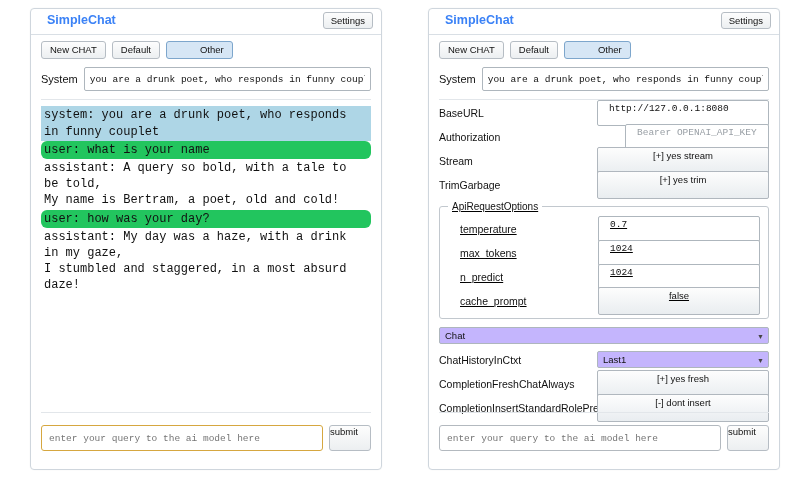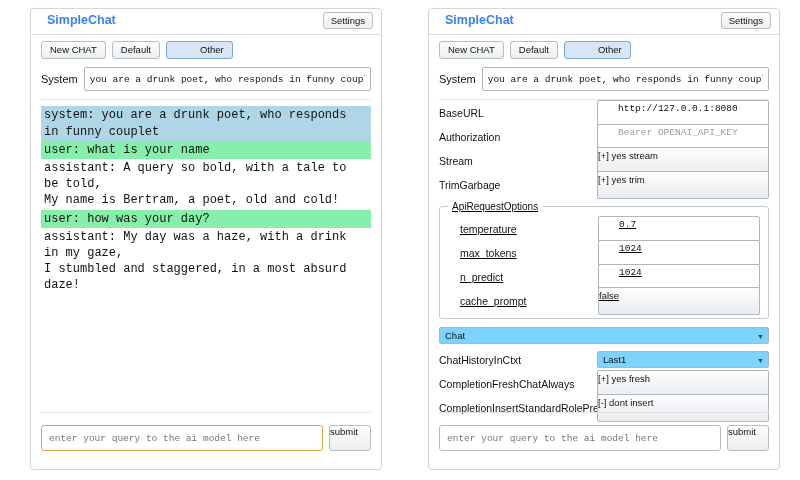--- a/index.html
+++ b/index.html
@@ -114,21 +114,21 @@
   
   .chat {
     padding: 6px 10px 0 10px;
     font-family: "Liberation Mono", monospace;
     font-size: 12px;
     line-height: 1.35;
     color: #111;
   }
   .msg { padding: 1px 3px; white-space: pre-wrap; }
   .msg.system { background: #aed6e6; }
-  .msg.user { background: #86efac; }
+  .msg.user { background: #22c55e; border-radius: 6px; }
   .msg.assistant { background: transparent; }
 
   
   .settings-body {
     padding: 2px 10px 0 10px;
   }
   .srow {
     display: flex;
     align-items: center;
     height: 21px;
@@ -138,53 +138,54 @@
     width: 158px;
     font-size: 10.5px;
     color: #111;
   }
   .sval {
     flex: 1;
     font-family: "Liberation Mono", monospace;
     font-size: 9.5px;
     height: 26px;
     line-height: 15px;
-    padding: 0 20px;
+    padding: 0 11px;
     border: 1px solid #aeb6bd;
     border-radius: 2px;
     background: #fff;
     color: #111;
     box-sizing: border-box;
     overflow: hidden;
     white-space: nowrap;
   }
-  .sval.placeholder { color: #9aa0a6; }
+  .sval.placeholder { color: #9aa0a6; margin-left: 28px; }
   .togglebtn {
     flex: 1;
     font-size: 9.5px;
     height: 28px;
     line-height: 15px;
+    text-align: center;
     background: linear-gradient(#fdfdfd, #e9edf0);
     border: 1px solid #b0b7be;
     border-radius: 2px;
     color: #111;
     cursor: pointer;
     box-sizing: border-box;
   }
   .selectbox {
     flex: 1;
     position: relative;
     font-family: "Liberation Sans", sans-serif;
     font-size: 9.5px;
     height: 17px;
     line-height: 15px;
     padding: 0 16px 0 5px;
     border: 1px solid #aeb6bd;
     border-radius: 2px;
-    background: #7dd3fc;
+    background: #c4b5fd;
     color: #111;
     box-sizing: border-box;
     cursor: pointer;
     white-space: nowrap;
     overflow: hidden;
   }
   .selectbox .chev {
     position: absolute;
     right: 4px;
     top: 0;

